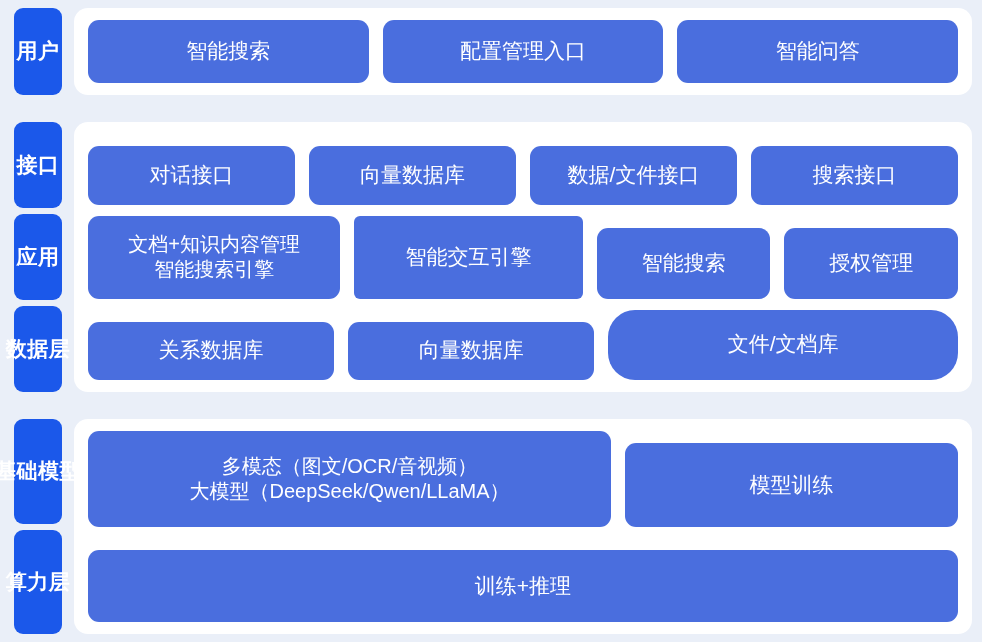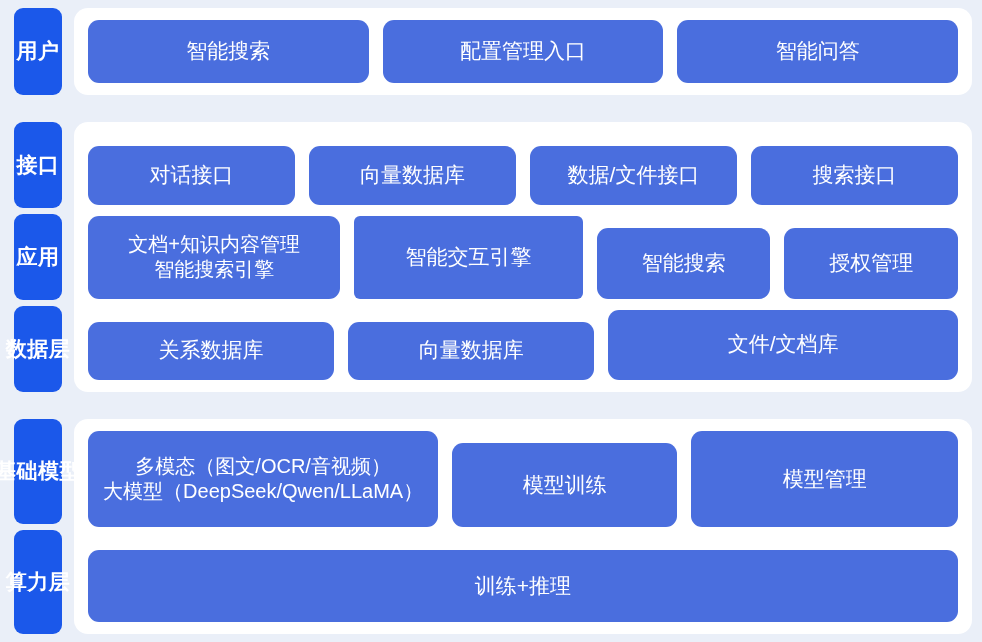--- a/index.html
+++ b/index.html
@@ -83,21 +83,21 @@
     padding: 16px 8px;
     flex: 1 1 0;
     white-space: pre-line;
   }
   .cell.two-line { font-size: 20px; }
 
   
   .w-1   { flex-grow: 1; margin-top: 12px; }
   .w-120 { flex-grow: 1.2; }
   .w-135 { flex-grow: 1.35; border-radius: 6px; }
-  .w-145 { flex-grow: 1.45; }
+  .w-145 { flex-grow: 1.45; border-radius: 27px; }
   .w-150 { flex-grow: 1.5; }
   .w-160 { flex-grow: 1.6; }
 
   
   #section-user     { height: 90px; }
   #section-platform { height: 270px; }
   #section-base     { height: 222px; }
 </style>
 </head>
 <body>
@@ -175,21 +175,20 @@
         <span>力</span>
         <span>层</span>
       </div>
     </div>
     <div class="panel">
 
       <div class="row">
         <div class="cell two-line w-160">多模态（图文/OCR/音视频）
 大模型（DeepSeek/Qwen/LLaMA）</div>
         <div class="cell w-1">模型训练</div>
-        <div class="cell w-120">模型管理</div>
       </div>
 
       <div class="row">
         <div class="cell w-1">训练+推理</div>
       </div>
 
     </div>
   </div>
 
 </div>

